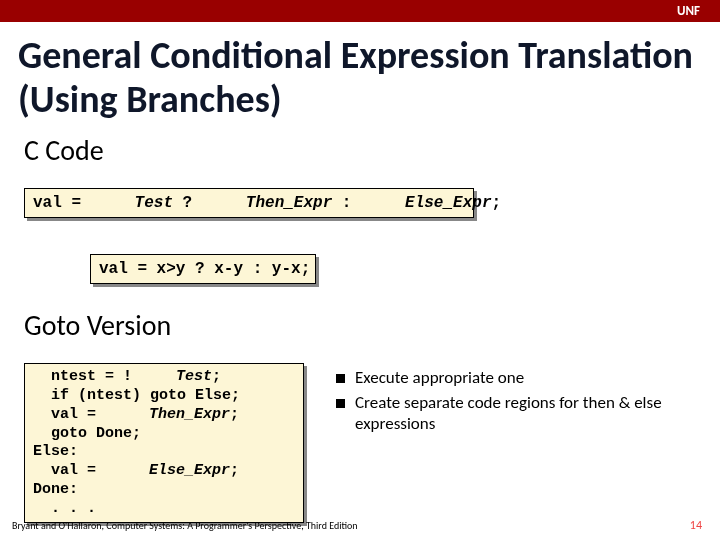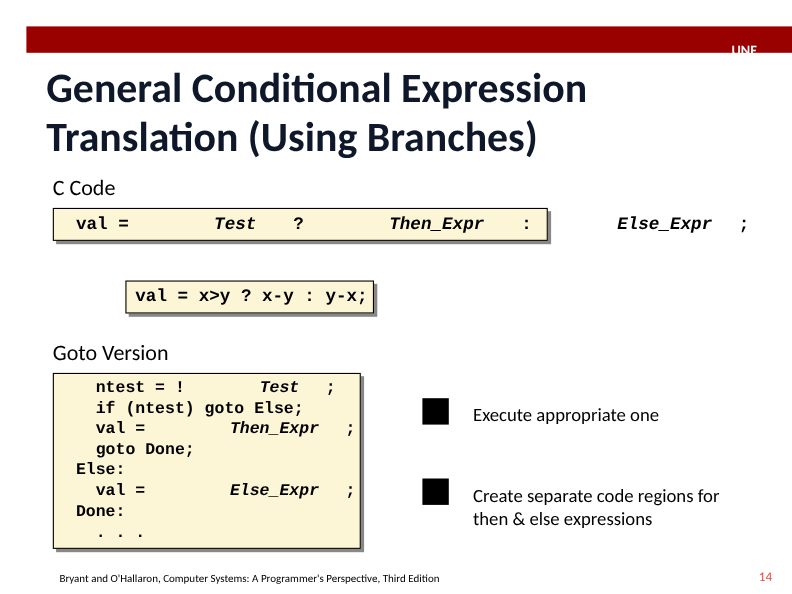--- a/index.html
+++ b/index.html
@@ -1,15 +1,15 @@
 <!DOCTYPE html>
 <html><head>
 <meta charset="utf-8">
 <style>
-  * { margin: 0; padding: 12px; box-sizing: border-box; }
+  * { margin: 0; padding: 0; box-sizing: border-box; }
   body {
     width: 720px;
     height: 540px;
     background: #fff;
     font-family: Calibri, Arial, sans-serif;
     position: relative;
     overflow: hidden;
   }
   .topbar {
     background: #990000;
@@ -23,24 +23,24 @@
     line-height: 22px;
   }
   .title {
     font-size: 38px;
     font-weight: bold;
     color: #0f172a;
     padding: 12px 18px 2px 18px;
     line-height: 1.15;
   }
   .section-heading {
-    font-size: 20px;
+    font-size: 28px;
     font-weight: 400;
     color: #000;
-    padding: 10px 0 6px 24px;
+    padding: 10px 0 20px 24px;
   }
   .codebox {
     background: #fdf6d6;
     border: 1.5px solid #000;
     box-shadow: 3px 3px 0 #888;
     font-family: "Courier New", monospace;
     font-weight: bold;
     font-size: 16px;
     padding: 4px 8px;
     white-space: pre;
@@ -70,21 +70,21 @@
     display: inline-block;
     width: 9px;
     height: 9px;
     background: #000;
     margin: 7px 10px 0 0;
     flex-shrink: 0;
   }
   .footer {
     position: absolute;
     bottom: 8px;
-    left: 30px;
+    left: 12px;
     font-size: 10px;
     color: #000;
     margin-top: 19px;
   }
   .pagenum {
     position: absolute;
     bottom: 8px;
     right: 18px;
     font-size: 12px;
     color: #ef4444;

